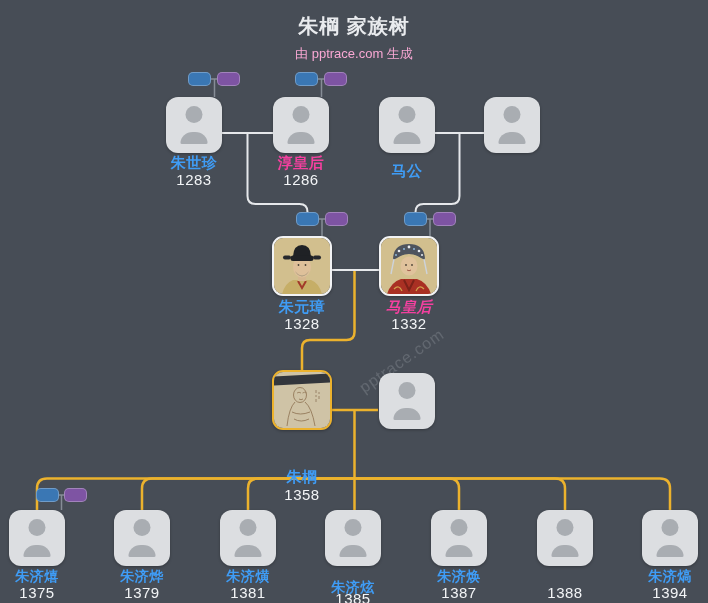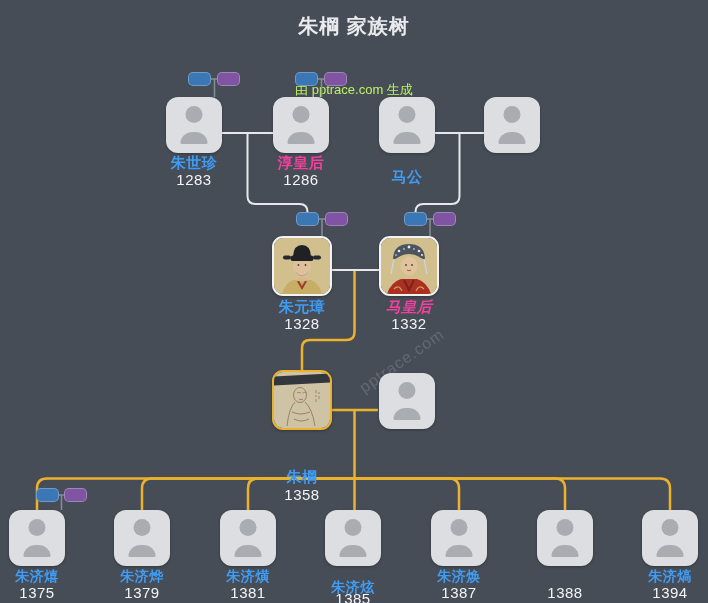--- a/index.html
+++ b/index.html
@@ -1,21 +1,21 @@
 <!DOCTYPE html>
 <html><head>
 <meta charset="utf-8">
 <style>
   html,body{margin:0;padding:0;background:#474d56;}
   .stage{position:relative;width:708px;height:603px;background:#474d56;overflow:hidden;
          font-family:"Liberation Sans","DejaVu Sans",sans-serif;}
   .title{position:absolute;left:0;top:13px;width:708px;text-align:center;
          font-size:20px;font-weight:bold;color:#e9ebee;letter-spacing:1px;}
   .subtitle{position:absolute;left:0;top:45px;width:708px;text-align:center;
-         font-size:13px;color:#bef264;margin-top:36px;}
+         font-size:13px;color:#f9a8d4;}
   svg.lines{position:absolute;left:0;top:0;z-index:1;}
   .card{position:absolute;width:56px;height:56px;background:#dcdee1;border-radius:12px;
         z-index:2;box-shadow:0 1px 3px rgba(0,0,0,.28);}
   .card .head{position:absolute;left:50%;top:9px;transform:translateX(-50%);
         width:17px;height:17px;border-radius:50%;background:#a9adb2;}
   .card .shoulders{position:absolute;left:50%;bottom:9px;transform:translateX(-50%);
         width:27px;height:12px;border-radius:50% 50% 6% 6% / 100% 100% 10% 10%;background:#a9adb2;}
   .pcard{position:absolute;width:56px;height:56px;border:2px solid #f2f3f5;border-radius:11px;
         overflow:hidden;z-index:2;box-shadow:0 1px 3px rgba(0,0,0,.3);}
   .pcard.focus{border-color:#ecb22d;}
@@ -81,21 +81,21 @@
     <div class="head"></div>
     <div class="shoulders"></div>
   </div>
   <div class="name female" style="left:301px;top:154px;">淳皇后</div>
   <div class="year" style="left:301px;top:171px;">1286</div>
 
   <div class="card" style="left:379px;top:97px;">
     <div class="head"></div>
     <div class="shoulders"></div>
   </div>
-  <div class="name male" style="left:407px;top:168px;">马公</div>
+  <div class="name male" style="left:407px;top:162px;">马公</div>
 
   <div class="card" style="left:484px;top:97px;">
     <div class="head"></div>
     <div class="shoulders"></div>
   </div>
 
   <div class="pill blue" style="left:188px;top:72px;"></div>
   <div class="pill purple" style="left:217px;top:72px;"></div>
   <div class="pill blue" style="left:295px;top:72px;"></div>
   <div class="pill purple" style="left:324px;top:72px;"></div>

